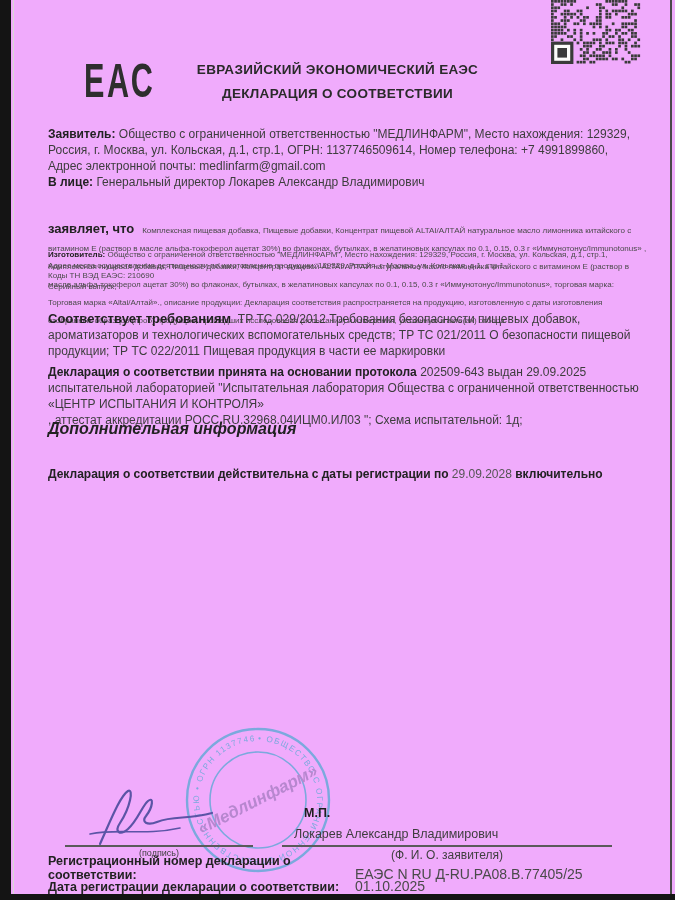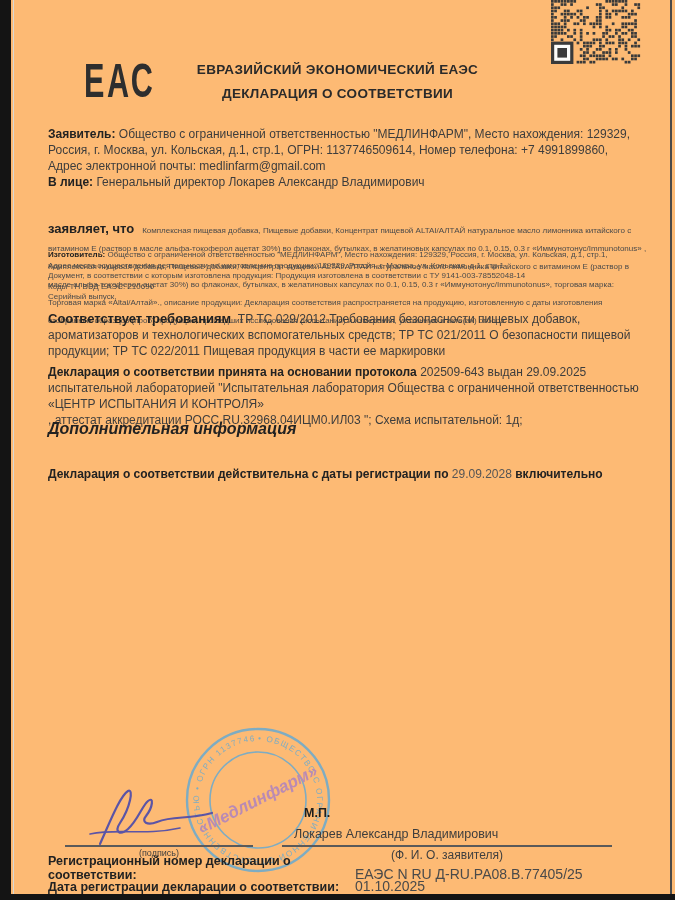--- a/index.html
+++ b/index.html
@@ -1,18 +1,18 @@
 <!DOCTYPE html>
 <html><head>
 <meta charset="utf-8">
 <style>
   html,body{margin:0;padding:0;}
   body{width:675px;height:900px;overflow:hidden;background:#e8e8e6;
        font-family:"Liberation Sans",sans-serif;-webkit-font-smoothing:antialiased;}
-  #page{position:absolute;left:0;top:0;width:675px;height:900px;background:#fdba74;overflow:hidden;}
+  #page{position:absolute;left:0;top:0;width:675px;height:900px;background:#f0abfc;overflow:hidden;}
   .edge-left{position:absolute;left:0;top:0;width:11px;height:900px;background:#141414;}
   .edge-left2{position:absolute;left:13px;top:0;width:1px;height:900px;background:#d8d8d4;}
   .edge-right{position:absolute;left:670px;top:0;width:2px;height:900px;background:#4a4a4a;}
   .edge-bottom{position:absolute;left:0;top:894px;width:675px;height:6px;background:#141414;}
 
   .abs{position:absolute;}
   .txt{color:#3d3d3d;font-size:12px;line-height:16px;}
   b,.b{color:#222;font-weight:bold;}
   .small{font-size:8px;line-height:10.5px;color:#4a4a4a;}
   .lead{font-size:13px;}
@@ -304,21 +304,20 @@
 
   <p id="applicant" class="abs txt"><b>Заявитель:</b> <span>Общество с ограниченной ответственностью "МЕДЛИНФАРМ", Место нахождения: 129329, Россия, г. Москва, ул. Кольская, д.1, стр.1, ОГРН: 1137746509614, Номер телефона: +7 4991899860, Адрес электронной почты: medlinfarm@gmail.com</span></p>
 
   <p id="person" class="abs txt"><b>В лице:</b> <span>Генеральный директор Локарев Александр Владимирович</span></p>
 
   <p id="declares" class="abs"><b class="lead">заявляет, что</b><span class="small">Комплексная пищевая добавка, Пищевые добавки, Концентрат пищевой ALTAI/АЛТАЙ натуральное масло лимонника китайского с витамином Е (раствор в масле альфа-токоферол ацетат 30%) во флаконах, бутылках, в желатиновых капсулах по 0.1, 0.15, 0.3 г «Иммунотонус/Immunotonus» , Комплексная пищевая добавка, Пищевые добавки, Концентрат пищевой ALTAI/АЛТАЙ натуральное масло лимонника китайского с витамином Е (раствор в масле альфа-токоферол ацетат 30%) во флаконах, бутылках, в желатиновых капсулах по 0.1, 0.15, 0.3 г «Иммунотонус/Immunotonus», торговая марка: Торговая марка «Altai/Алтай»., описание продукции: Декларация соответствия распространяется на продукцию, изготовленную с даты изготовления отобранных образцов (проб) продукции, прошедших исследования (испытания) и измерения, указанную в акте(ах) отбора</span></p>
 
   <div id="manufacturer" class="abs small">
     <div><b style="font-size:8px;margin-top:32px;">Изготовитель:</b> <span>Общество с ограниченной ответственностью "МЕДЛИНФАРМ", Место нахождения: 129329, Россия, г. Москва, ул. Кольская, д.1, стр.1,</span></div>
     <div>Адрес места осуществления деятельности по изготовлению продукции: 129329, Россия, г. Москва, ул. Кольская, д.1, стр.1</div>
-    <div>Документ, в соответствии с которым изготовлена продукция: Продукция изготовлена в соответствии с ТУ 9141-003-78552048-14</div>
     <div>Коды ТН ВЭД ЕАЭС: 210690</div>
     <div>Серийный выпуск,</div>
   </div>
 
   <p id="requirements" class="abs txt"><b class="lead">Соответствует требованиям</b>&nbsp; <span>ТР ТС 029/2012 Требования безопасности пищевых добавок, ароматизаторов и технологических вспомогательных средств; ТР ТС 021/2011 О безопасности пищевой продукции; ТР ТС 022/2011 Пищевая продукция в части ее маркировки</span></p>
 
   <p id="basis" class="abs txt"><b>Декларация о соответствии принята на основании протокола</b> <span>202509-643 выдан 29.09.2025 испытательной лабораторией "Испытательная лаборатория Общества с ограниченной ответственностью «ЦЕНТР ИСПЫТАНИЯ И КОНТРОЛЯ»</span><br><span>, аттестат аккредитации РОСС RU.32968.04ИЦМ0.ИЛ03 "; Схема испытательной: 1д;</span></p>
 
   <p id="addinfo" class="abs b">Дополнительная информация</p>
 

